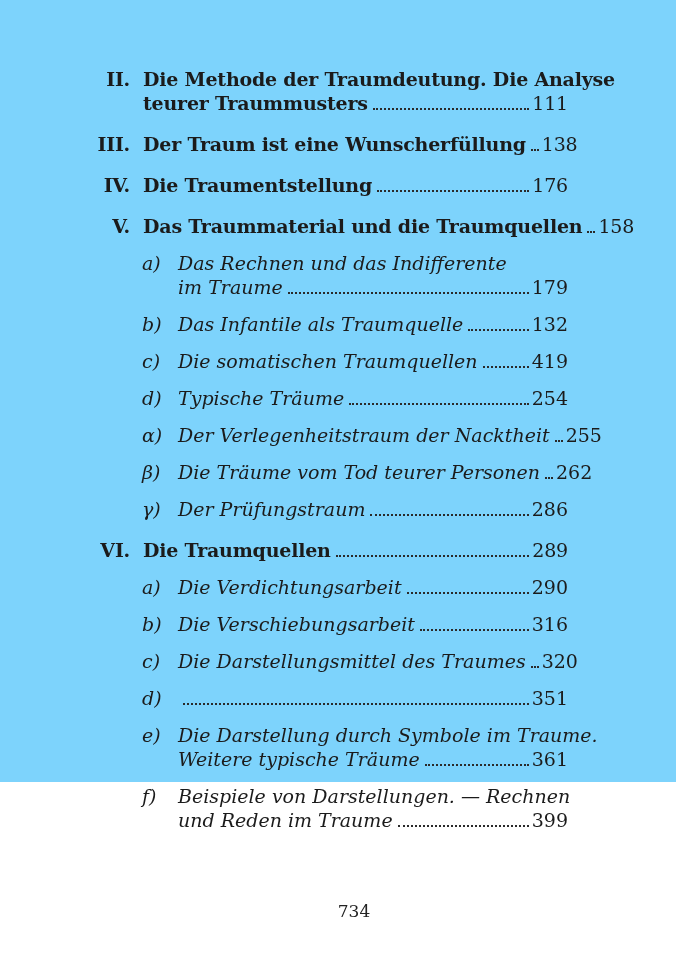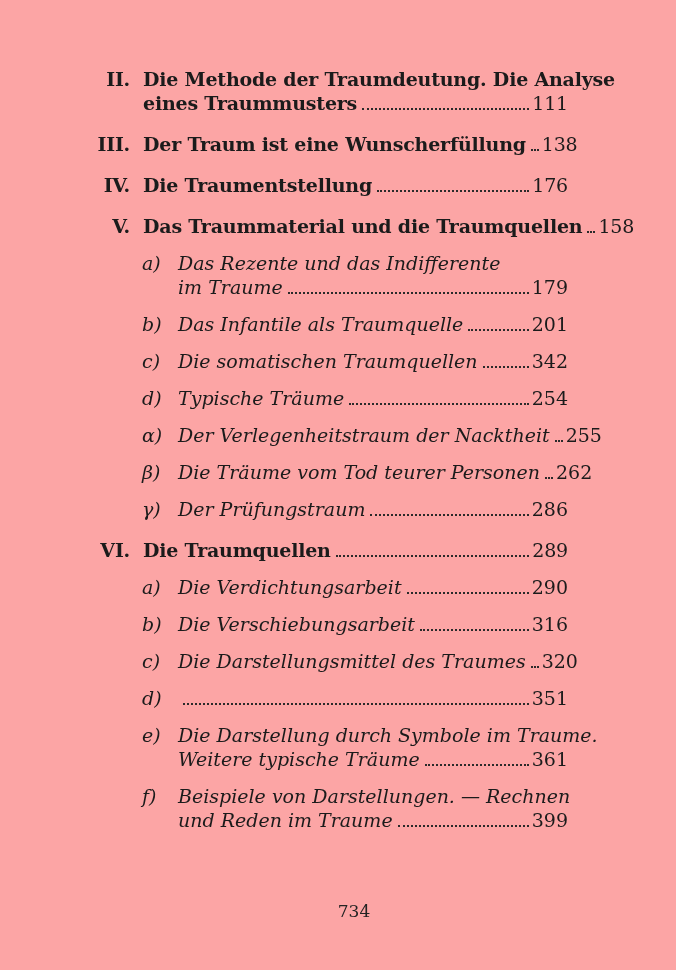--- a/index.html
+++ b/index.html
@@ -7,24 +7,24 @@
     width: 676px;
     height: 970px;
     background: #ffffff;
     font-family: "DejaVu Serif", "Liberation Serif", serif;
     color: #1b1b1b;
     overflow: hidden;
   }
   .page {
     position: relative;
     width: 676px;
-    height: 970px;
+    height: 782px;
     box-sizing: border-box;
     padding: 67px 108px 13px 90px;
-    background: #fca5a5;
+    background: #7dd3fc;
   }
   .toc { width: 100%; }
   .entry {
     display: flex;
     align-items: flex-start;
     margin-bottom: 13px;
     font-size: 19px;
     line-height: 24px;
   }
   .entry.chapter {
@@ -82,21 +82,21 @@
 </head>
 <body>
 
 <div class="page">
   <div class="toc" id="toc">
   <div class="entry chapter">
     <span class="num">II.</span>
     <div class="body">
           <div class="line">Die Methode der Traumdeutung. Die Analyse</div>
           <div class="line last">
-            <span class="text">eines Traummusters</span>
+            <span class="text">teurer Traummusters</span>
             <span class="leader"></span>
             <span class="pg">111</span>
           </div>
         </div>
   </div>
 
   <div class="entry chapter">
     <span class="num">III.</span>
     <div class="body">
           <div class="line last">
@@ -125,47 +125,47 @@
             <span class="text">Das Traummaterial und die Traumquellen</span>
             <span class="leader"></span>
             <span class="pg">158</span>
           </div>
         </div>
   </div>
 
   <div class="entry sub">
     <span class="num">a)</span>
     <div class="body">
-          <div class="line">Das Rezente und das Indifferente</div>
+          <div class="line">Das Rechnen und das Indifferente</div>
           <div class="line last">
             <span class="text">im Traume</span>
             <span class="leader"></span>
             <span class="pg">179</span>
           </div>
         </div>
   </div>
 
   <div class="entry sub">
     <span class="num">b)</span>
     <div class="body">
           <div class="line last">
             <span class="text">Das Infantile als Traumquelle</span>
             <span class="leader"></span>
-            <span class="pg">201</span>
+            <span class="pg">132</span>
           </div>
         </div>
   </div>
 
   <div class="entry sub">
     <span class="num">c)</span>
     <div class="body">
           <div class="line last">
             <span class="text">Die somatischen Traumquellen</span>
             <span class="leader"></span>
-            <span class="pg">342</span>
+            <span class="pg">419</span>
           </div>
         </div>
   </div>
 
   <div class="entry sub">
     <span class="num">d)</span>
     <div class="body">
           <div class="line last">
             <span class="text">Typische Träume</span>
             <span class="leader"></span>

